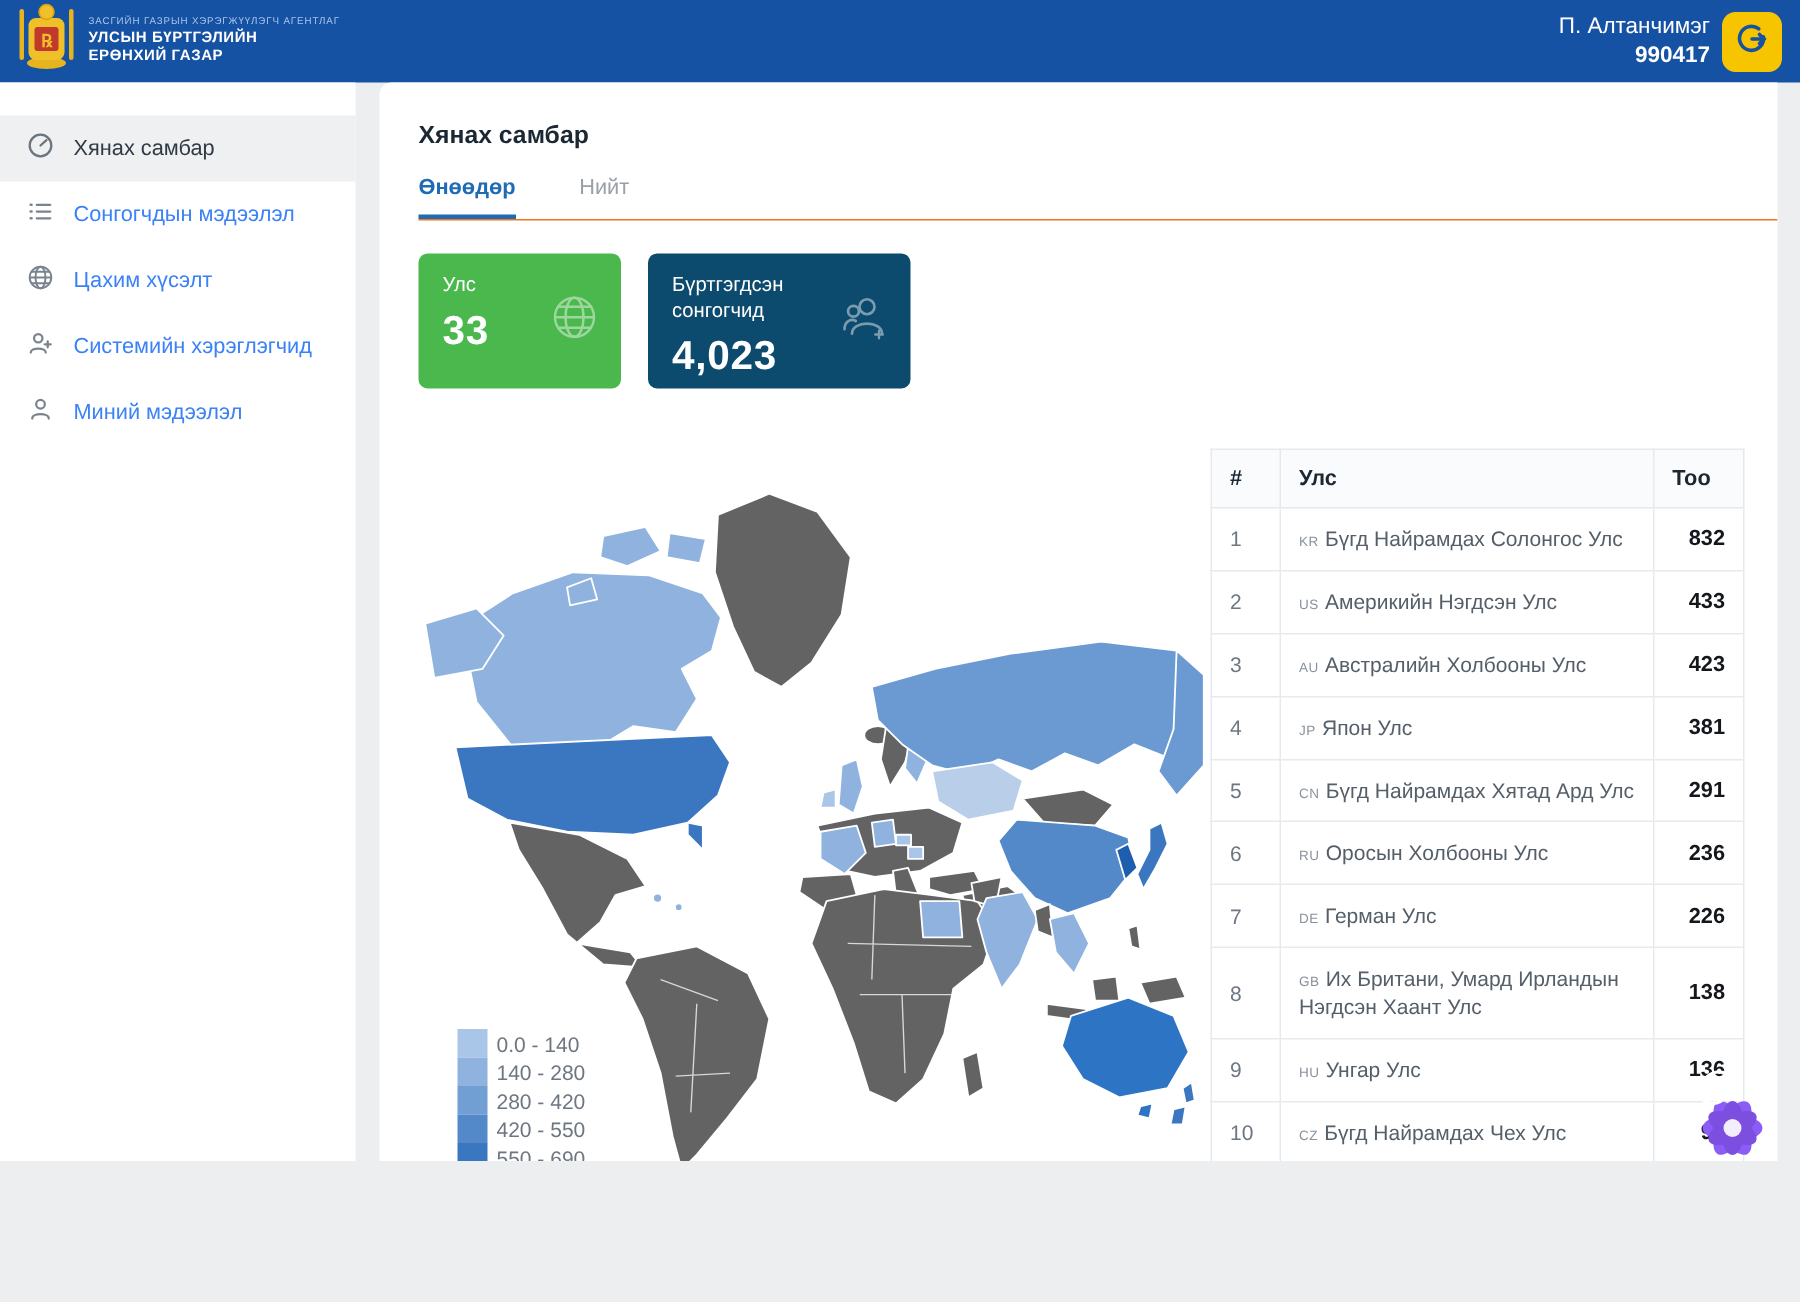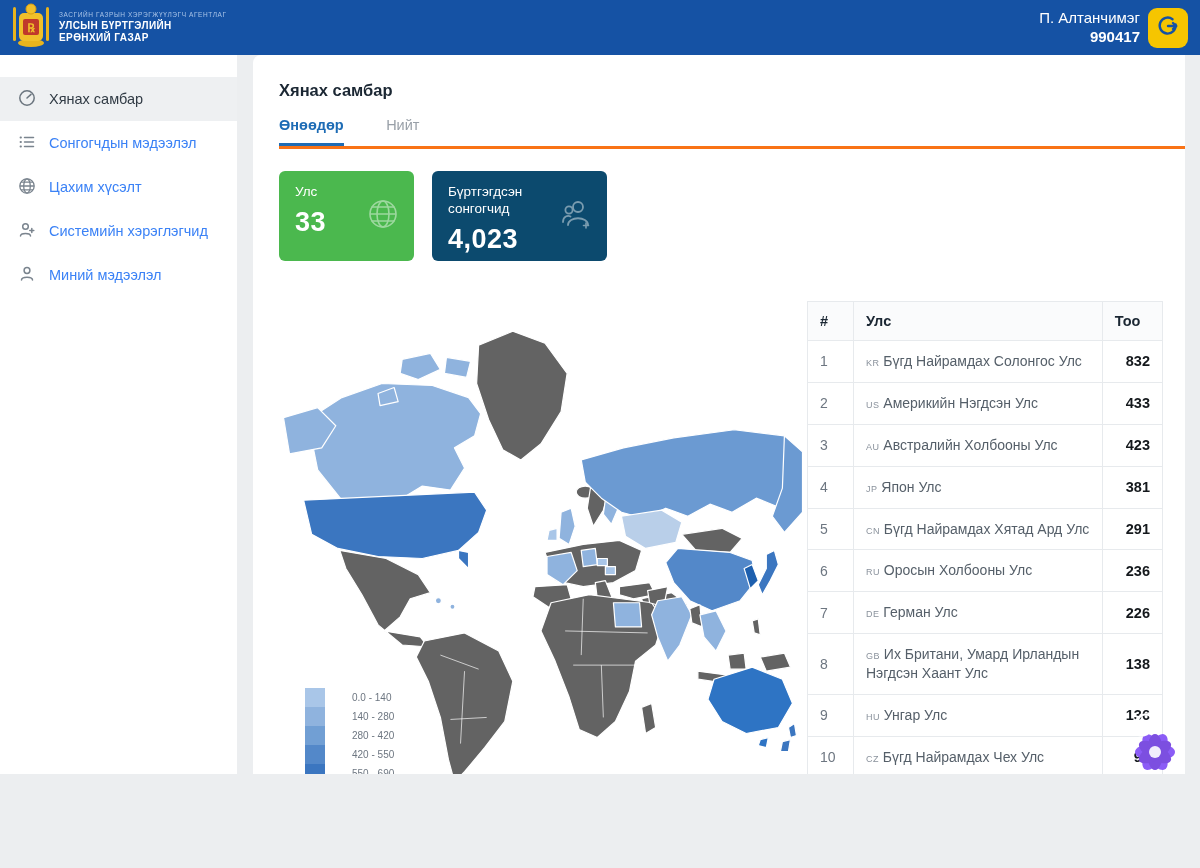--- a/index.html
+++ b/index.html
@@ -23,41 +23,41 @@
   .sidebar { width:237px; background:#ffffff; padding-top:22px; flex-shrink:0; }
   .side-item { height:44px; display:flex; align-items:center; gap:13px; padding-left:18px;
     font-size:14.5px; color:#3b82f6; cursor:pointer; }
   .side-item.active { background:#eef0f2; color:#313b45; }
   .side-item svg { flex-shrink:0; }
 
   .main-card { flex:1; background:#ffffff; margin-left:16px; margin-right:15px; border-radius:8px 0 0 0;
     padding:26px 0 0 26px; position:relative; overflow:hidden; }
 
   .page-title { font-size:16.5px; font-weight:bold; color:#1b2733; }
-  .tabs { margin-top:16px; border-bottom:3px solid #f97316; padding-right:20px; }
+  .tabs { margin-top:16px; border-bottom:1px solid #f97316; padding-right:20px; }
   .tab { display:inline-block; margin-right:38px; padding-bottom:10px; font-size:14.5px; color:#99a0a8;
     cursor:pointer; border-bottom:3px solid transparent; }
   .tab.active { color:#1e6cb5; border-bottom-color:#1e6cb5; font-weight:bold; }
 
   
   .cards { display:flex; gap:18px; margin-top:22px; }
   .stat-card { border-radius:6px; color:#fff; padding:13px 16px; position:relative; height:90px; }
   .stat-card.green { width:135px; background:#4bb84e; }
   .stat-card.blue  { width:175px; background:#0c4a6e; }
   .stat-label { font-size:13.5px; line-height:1.25; max-width:105px; }
   .stat-value { font-size:27px; font-weight:bold; letter-spacing:.5px; margin-top:6px; }
   .stat-icon { position:absolute; right:13px; top:50%; transform:translateY(-50%); opacity:.45; }
 
   
   .content-row { display:flex; margin-top:40px; }
   .map-wrap { width:528px; height:515px; position:relative; flex-shrink:0; }
   .legend { position:absolute; left:26px; bottom:14px; }
   .legend-row { display:flex; align-items:center; height:19px; }
   .legend-row .sw { width:20px; height:19px; }
-  .legend-row .lab { margin-left:27px; font-size:10px; color:#6d7681; }
+  .legend-row .lab { margin-left:6px; font-size:14px; color:#6d7681; }
   .sw1{background:#a9c6e8}.sw2{background:#8fb3de}.sw3{background:#719fd4}
   .sw4{background:#5388c9}.sw5{background:#3b76c0}.sw6{background:#2361b0}
 
   
   .table-wrap { width:372px; margin-left:auto; margin-right:22px; }
   table { width:100%; border-collapse:collapse; font-size:14px; }
   th,td { border:1px solid #e7eaed; padding:11px 12px; text-align:left; vertical-align:middle; }
   thead th { background:#fafbfc; font-weight:bold; color:#1b2733; font-size:14.5px; }
   td.rank { color:#6d7681; width:46px; }
   td.country { color:#555f69; line-height:1.35; }

